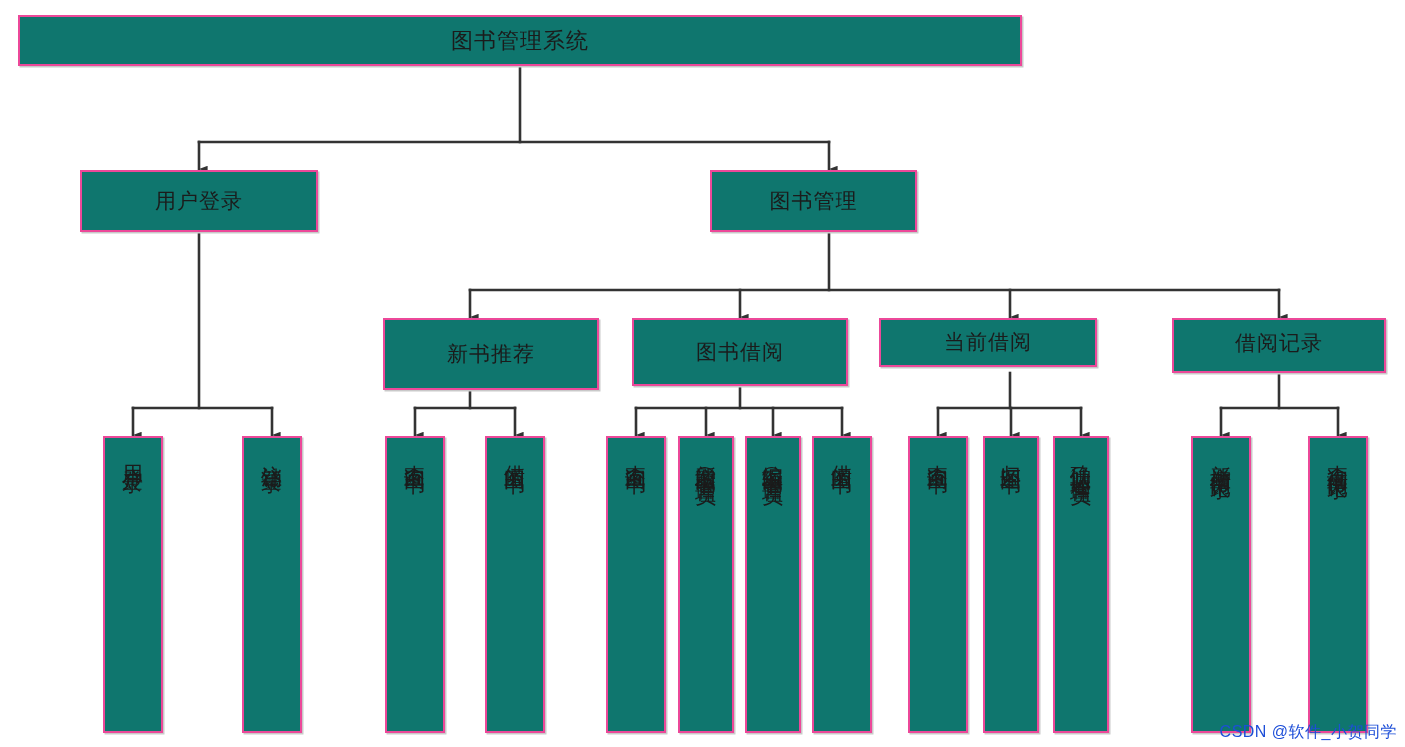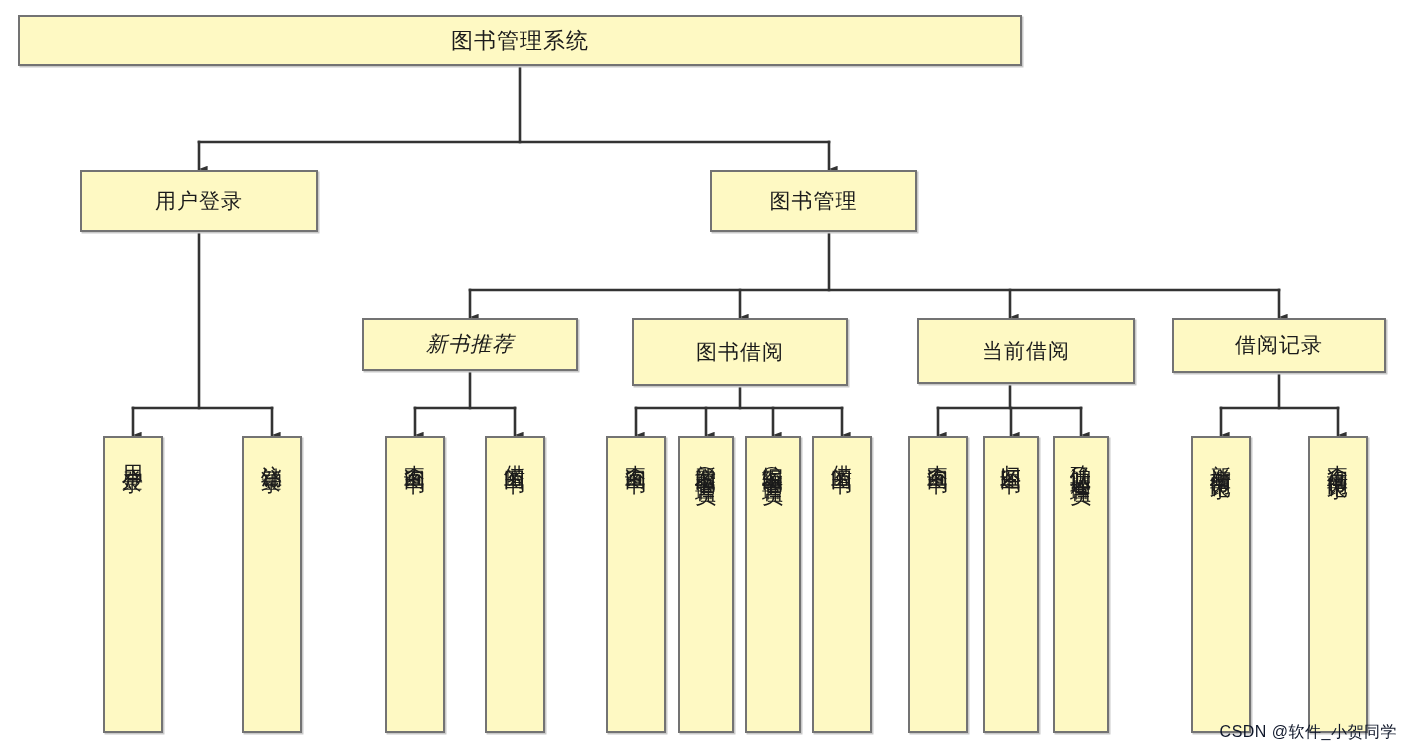--- a/index.html
+++ b/index.html
@@ -23,22 +23,22 @@
     position: absolute;
     left: 0;
     top: 0;
     width: 1405px;
     height: 747px;
     pointer-events: none;
   }
   .node {
     position: absolute;
     box-sizing: border-box;
-    border: 2px solid #737373;
-    background: #fef9c3;
+    border: 2px solid #ec4899;
+    background: #0f766e;
     display: flex;
     align-items: center;
     justify-content: center;
     box-shadow: 1.5px 1.5px 0 0 #c9c9c9;
   }
   .node-label {
     font-size: 21px;
     line-height: 1.18;
     letter-spacing: 1px;
     color: #1b1b1b;
@@ -60,21 +60,21 @@
     font-size: 21px;
     letter-spacing: 3px;
     line-height: 1;
     white-space: nowrap;
   }
   #watermark {
     position: absolute;
     right: 8px;
     bottom: 4px;
     font-size: 16px;
-    color: #0f172a;
+    color: #1d4ed8;
     letter-spacing: 0.5px;
     white-space: nowrap;
     user-select: none;
   }
 </style>
 </head>
 <body>
 
 <div id="diagram-root">
 
@@ -124,30 +124,30 @@
   <div id="nodes">
       <div class="node level-0" style="left: 18px; top: 15px; width: 1004px; height: 51px;">
         <span class="node-label">图书管理系统</span>
       </div>
       <div class="node level-1" style="left: 80px; top: 170px; width: 238px; height: 62px;">
         <span class="node-label">用户登录</span>
       </div>
       <div class="node level-1" style="left: 710px; top: 170px; width: 207px; height: 62px;">
         <span class="node-label">图书管理</span>
       </div>
-      <div class="node level-2" style="left: 362px; top: 318px; width: 216px; height: 53px; font-style: italic;">
+      <div class="node level-2" style="left: 383px; top: 318px; width: 216px; height: 72px;">
         <span class="node-label">新书推荐</span>
       </div>
       <div class="node level-2" style="left: 632px; top: 318px; width: 216px; height: 68px;">
         <span class="node-label">图书借阅</span>
       </div>
-      <div class="node level-2" style="left: 917px; top: 318px; width: 218px; height: 66px;">
+      <div class="node level-2" style="left: 879px; top: 318px; width: 218px; height: 49px;">
         <span class="node-label">当前借阅</span>
       </div>
-      <div class="node level-2" style="left: 1172px; top: 318px; width: 214px; height: 55px;">
+      <div class="node level-2" style="left: 1172px; top: 318px; width: 214px; height: 55px; font-family: Liberation Mono, monospace;">
         <span class="node-label">借阅记录</span>
       </div>
       <div class="node level-3 leaf" style="left: 103px; top: 436px; width: 60px; height: 297px;">
         <span class="node-label">用户登录</span>
       </div>
       <div class="node level-3 leaf" style="left: 242px; top: 436px; width: 60px; height: 297px;">
         <span class="node-label">注销登录</span>
       </div>
       <div class="node level-3 leaf" style="left: 385px; top: 436px; width: 60px; height: 297px;">
         <span class="node-label">查询图书</span>

